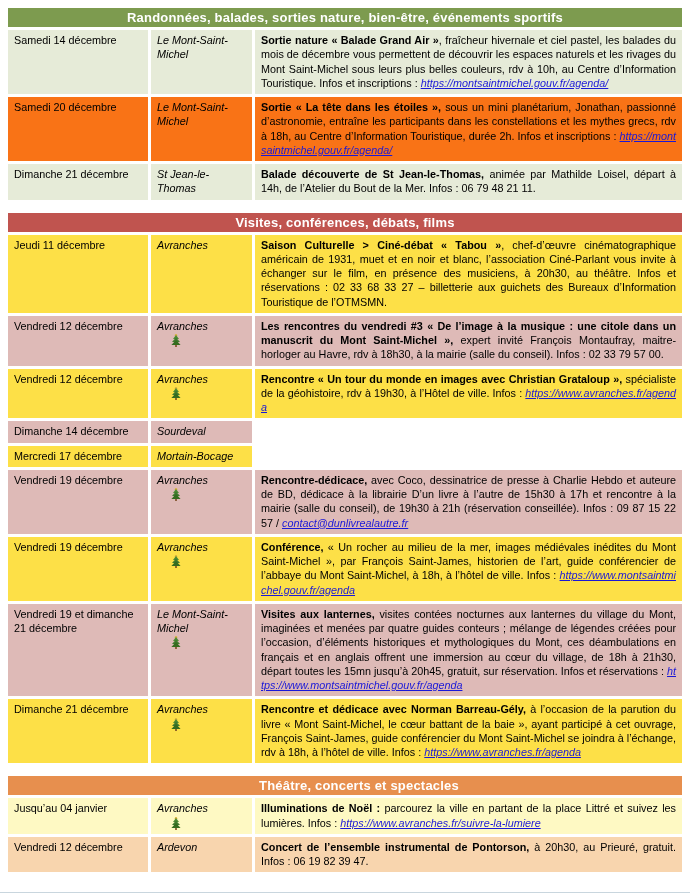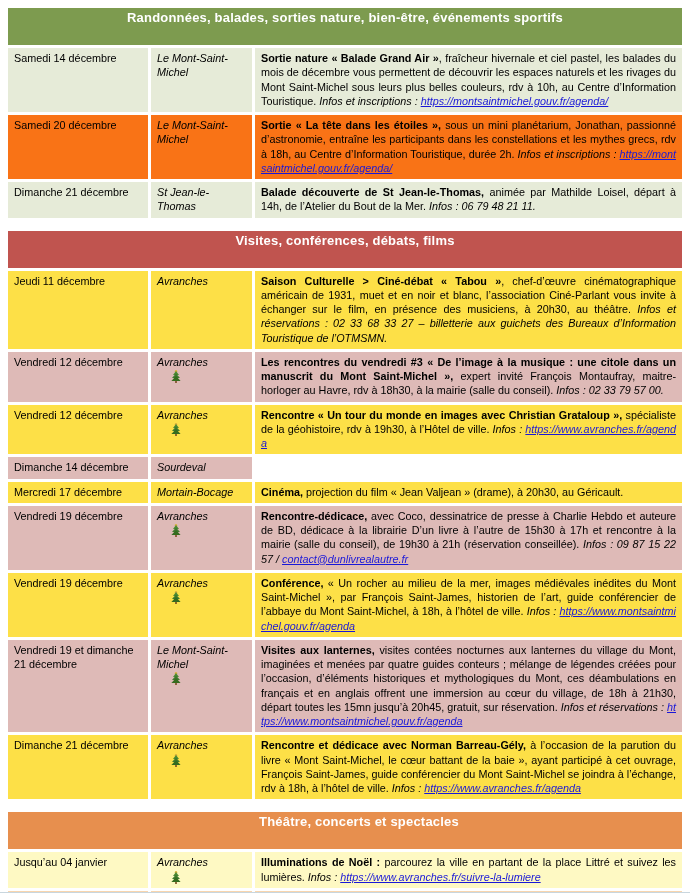--- a/index.html
+++ b/index.html
@@ -7,21 +7,21 @@
   body {
     width: 690px; height: 893px; overflow: hidden;
     font-family: "Liberation Sans", sans-serif;
     color: #000;
     border-bottom: 1px solid #c9d6de;
   }
   .page { padding: 8px 8px 0 8px; }
 
   .section { margin-bottom: 13px; }
   .sec-header {
-    height: 37px; line-height: 19px;
+    height: 19px; line-height: 19px;
     text-align: center; color: #fff;
     font-weight: bold; font-size: 13px;
     letter-spacing: .2px;
   }
   .green  .sec-header { background: #7d9b4f; }
   .red    .sec-header { background: #c0544f; }
   .orange .sec-header { background: #e78f4e; padding-left: 28px; }
 
   .row { display: grid; grid-template-columns: 140px 101px 1fr; column-gap: 3px; margin-top: 3px; }
   .cell { padding: 3px 6px 4px 6px; font-size: 10.8px; line-height: 1.32; }
@@ -29,21 +29,21 @@
   .desc-cell { text-align: justify; }
 
   .green  .light { background: #e6ebd8; }
   .green  .dark  { background: #f97316; }
   .red    .light { background: #fde047; }
   .red    .dark  { background: #debab7; }
   .orange .light { background: #fef9c3; }
   .orange .dark  { background: #f8d5ae; }
 
   .desc-cell b { font-weight: bold; }
-  .desc-cell .it { font-style: italic; }
+  .desc-cell .it { }
   a.lnk {
     color: #1a18d8; text-decoration: underline;
     font-style: italic; cursor: pointer; word-break: break-all;
   }
   .tree { display: block; margin: 1px 0 0 14px; height: 13px; }
 
   footer { text-align: center; }
   .disclaimer {
     font-weight: bold; font-size: 12.6px; line-height: 1.45;
     margin: 16px 10px 0 10px;
@@ -101,21 +101,20 @@
               </svg></span></div>
           <div class="cell desc-cell light"><b>Rencontre « Un tour du monde en images avec Christian Grataloup », </b><span>spécialiste de la géohistoire, rdv à 19h30, à l’Hôtel de ville. </span><span class="it">Infos : </span><a class="lnk">https://www.avranches.fr/agenda</a></div>
         </div>
         <div class="row">
           <div class="cell date-cell dark">Dimanche 14 décembre</div>
           <div class="cell loc-cell dark">Sourdeval</div>
         </div>
         <div class="row">
           <div class="cell date-cell light">Mercredi 17 décembre</div>
           <div class="cell loc-cell light">Mortain-Bocage</div>
-          <div class="cell desc-cell light"><b>Cinéma, </b><span>projection du film « Jean Valjean » (drame), à 20h30, au Géricault.</span></div>
         </div>
         <div class="row">
           <div class="cell date-cell dark">Vendredi 19 décembre</div>
           <div class="cell loc-cell dark">Avranches<span class="tree"><svg width="10" height="13" viewBox="0 0 10 13">
                 <circle cx="5" cy="1.3" r="1.2" fill="#d9b03c"></circle>
                 <polygon points="5,1 8,5 2,5" fill="#4c8a33"></polygon>
                 <polygon points="5,3.4 9,8 1,8" fill="#3f7a2e"></polygon>
                 <polygon points="5,6 9.6,11 0.4,11" fill="#356c1f"></polygon>
                 <rect x="4.2" y="11" width="1.6" height="2" fill="#7a4b21"></rect>
               </svg></span></div>

